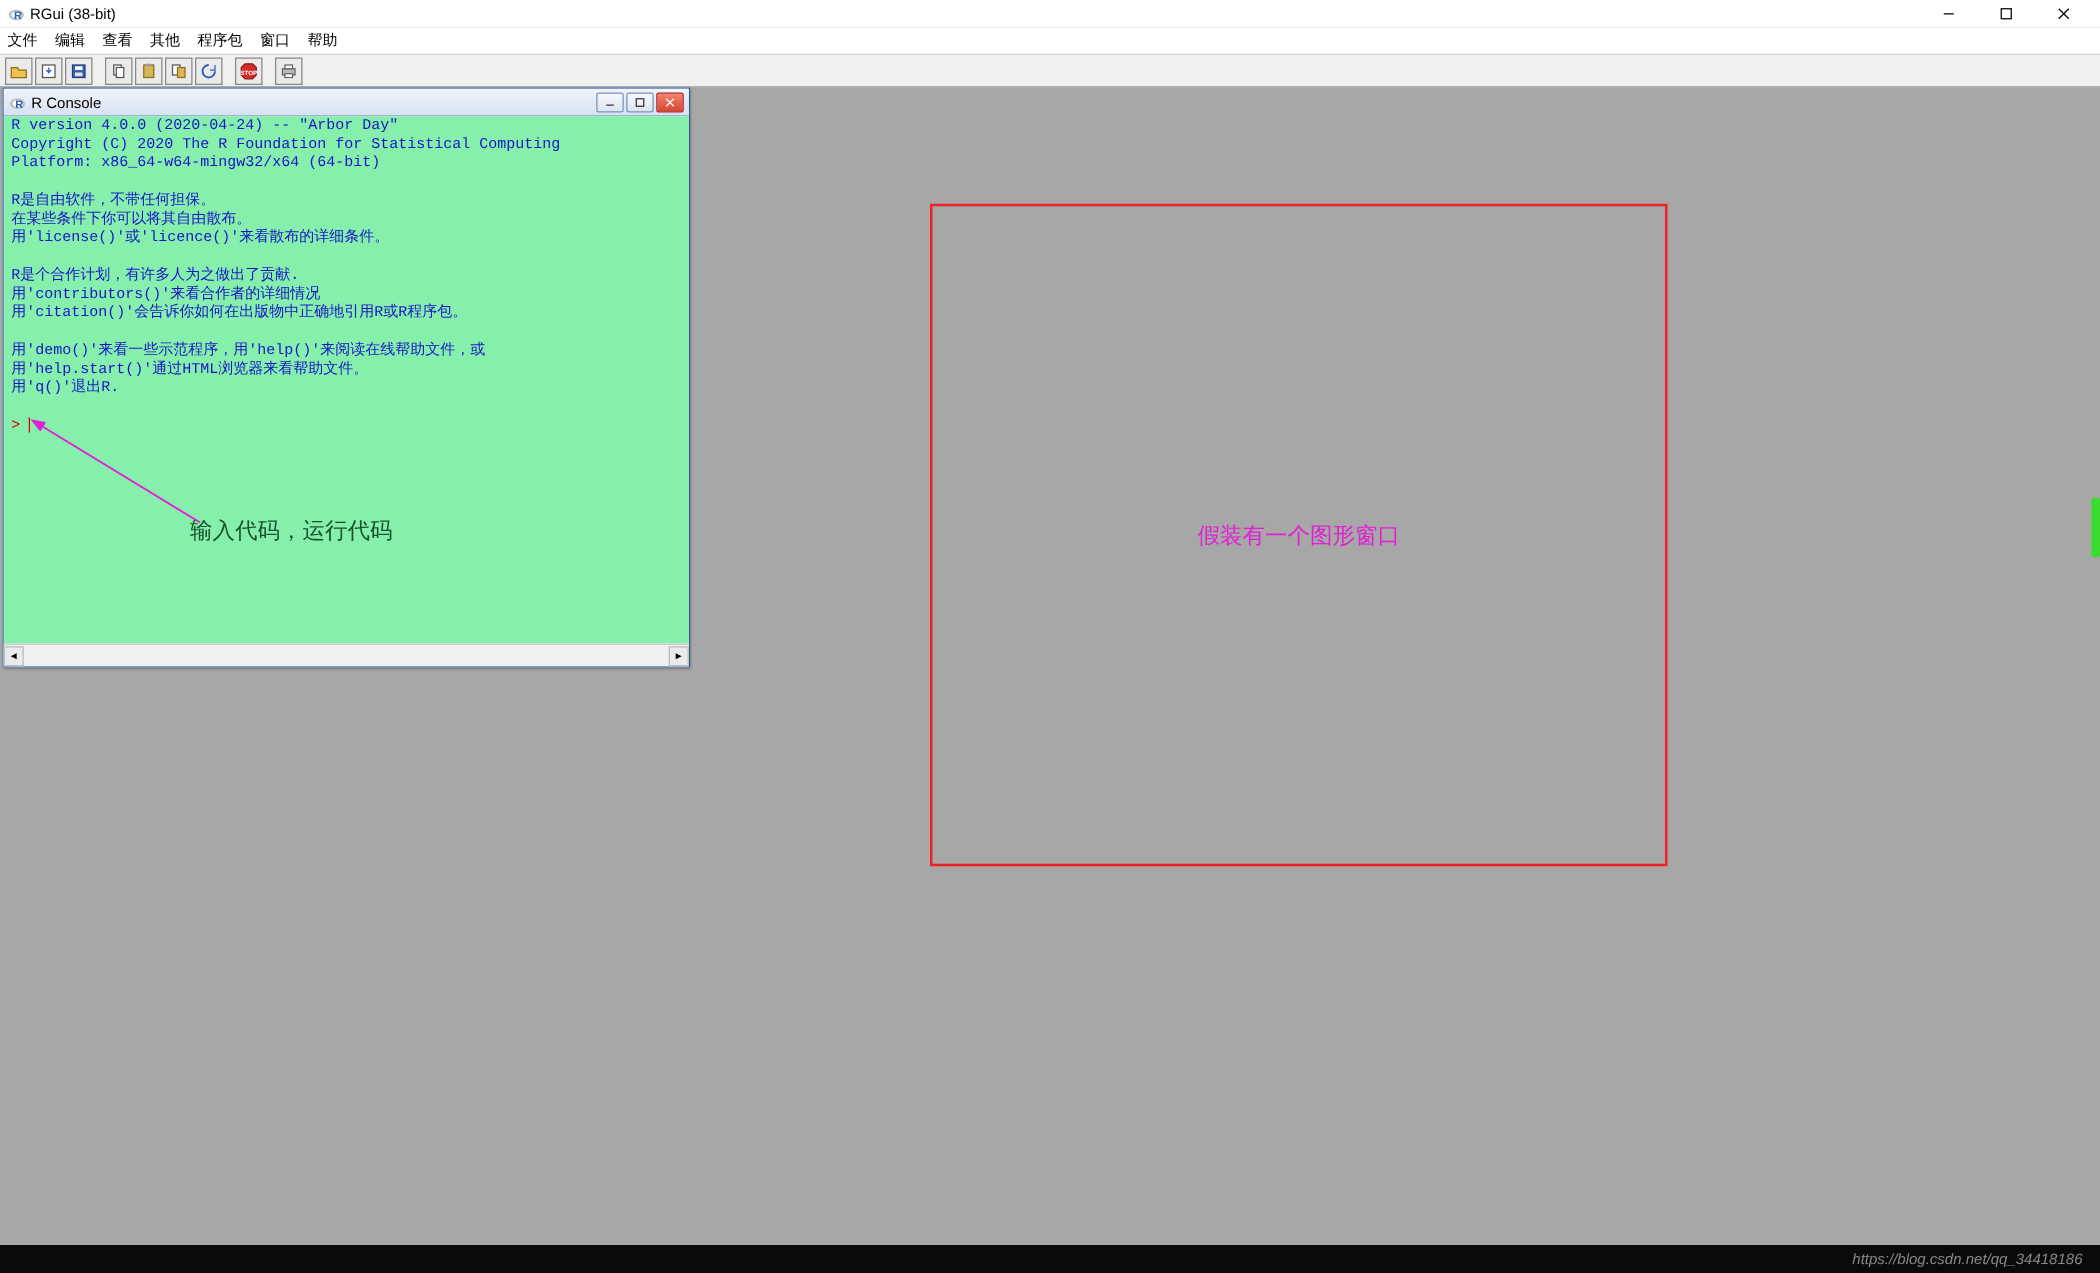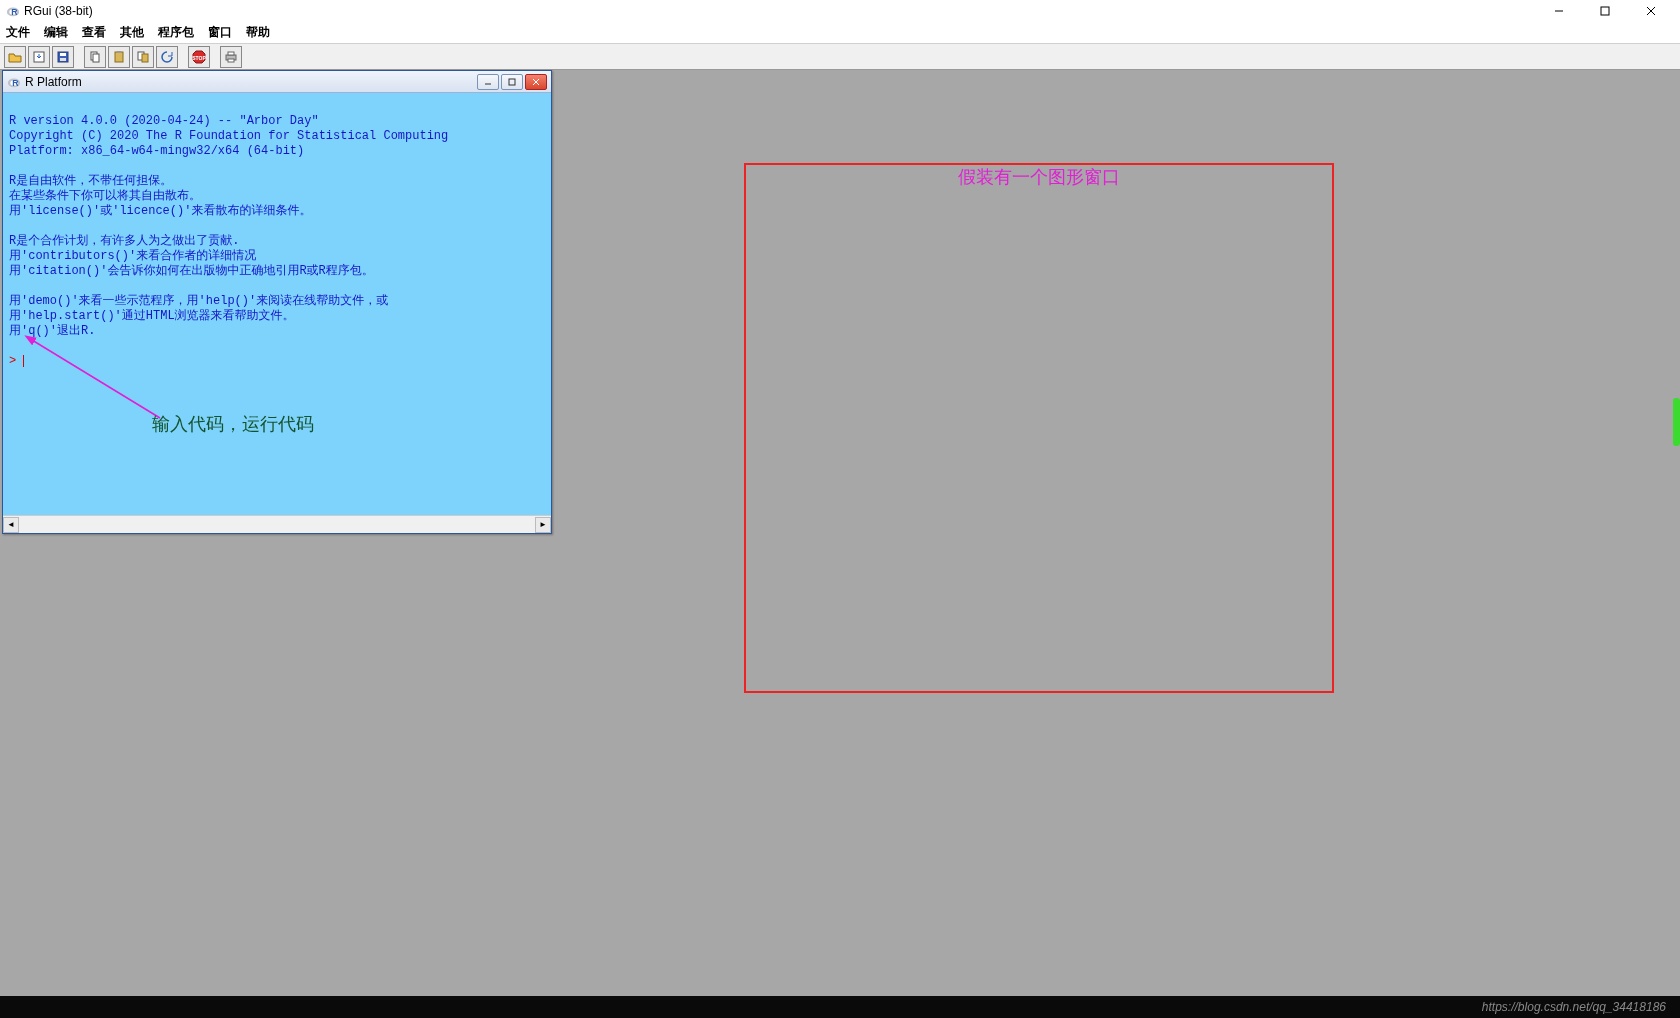--- a/index.html
+++ b/index.html
@@ -7,49 +7,49 @@
   body { background: #a7a7a7; position: relative; }
 
   
   .main-window { position: absolute; left: 0; top: 0; width: 1680px; height: 1018px; background: #a7a7a7; }
   .titlebar { height: 22px; background: #fff; display: flex; align-items: center; padding: 0 6px; font-size: 12px; color: #000; }
   .titlebar .app-icon { width: 14px; height: 14px; margin-right: 4px; }
   .titlebar .win-controls { margin-left: auto; display: flex; gap: 0; }
   .titlebar .win-btn { width: 46px; height: 22px; display: flex; align-items: center; justify-content: center; font-size: 12px; }
 
   .menubar { height: 22px; background: #fff; display: flex; align-items: center; padding: 0 6px; font-size: 12px; gap: 14px; border-bottom: 1px solid #d0d0d0; }
-  .menubar .menu-item { cursor: default; font-weight: bold; }
+  .menubar .menu-item { cursor: default; }
 
   .toolbar { height: 26px; background: #f0f0f0; border-bottom: 1px solid #999; display: flex; align-items: center; padding: 2px 4px; gap: 2px; }
   .toolbar .tbtn { width: 22px; height: 22px; border: 1px solid #888; background: #eaeaea; display: flex; align-items: center; justify-content: center; font-size: 10px; }
   .toolbar .sep { width: 6px; }
 
   .mdi { position: absolute; left: 0; top: 70px; right: 0; bottom: 22px; background: #a7a7a7; }
 
   
   .console-win { position: absolute; left: 2px; top: 0; width: 550px; height: 464px; background: #fff; border: 1px solid #2b5797; box-shadow: 1px 1px 2px rgba(0,0,0,0.3); }
   .console-title { height: 22px; background: linear-gradient(#f0f4fb,#d8e2f1); border-bottom: 1px solid #9db3d6; display: flex; align-items: center; padding: 0 4px; font-size: 12px; }
   .console-title .app-icon { width: 14px; height: 14px; margin-right: 4px; }
   .console-title .win-controls { margin-left: auto; display: flex; gap: 2px; }
   .console-title .mini-btn { width: 22px; height: 16px; border: 1px solid #7a93b9; border-radius: 2px; background: linear-gradient(#f6f8fc,#dde5f0); display: flex; align-items: center; justify-content: center; font-size: 9px; }
   .console-title .close-btn { background: linear-gradient(#f3836f,#d9472e); color: #fff; border-color: #a22; }
 
-  .console-body { position: absolute; top: 22px; left: 0; right: 0; bottom: 18px; background: #7dd3fc; padding: 21px 6px; font-family: "Courier New", monospace; font-size: 12px; color: #1515c7; line-height: 1.25; white-space: pre-wrap; overflow: hidden; }
+  .console-body { position: absolute; top: 22px; left: 0; right: 0; bottom: 18px; background: #86efac; padding: 0 6px; font-family: "Courier New", monospace; font-size: 12px; color: #1515c7; line-height: 1.25; white-space: pre-wrap; overflow: hidden; }
   .console-body .prompt-line { color: #d00; }
   .console-body .prompt-mark { color: #d00; }
   .console-body .cursor { display: inline-block; width: 1px; height: 12px; background: #d00; vertical-align: middle; }
 
   .console-scroll { position: absolute; bottom: 0; left: 0; right: 0; height: 18px; background: #f0f0f0; border-top: 1px solid #ccc; display: flex; align-items: center; }
   .console-scroll .arr { width: 16px; height: 16px; border: 1px solid #bbb; background: #eaeaea; font-size: 8px; display: flex; align-items: center; justify-content: center; }
   .console-scroll .track { flex: 1; }
 
   
   .arrow-svg { position: absolute; left: 20px; top: 260px; width: 320px; height: 110px; pointer-events: none; }
   .annot-text { position: absolute; left: 152px; top: 342px; font-size: 18px; color: #14532d; font-family: "Microsoft YaHei","Segoe UI",sans-serif; }
-  .fake-graphics { position: absolute; left: 744px; top: 93px; width: 590px; height: 530px; border: 2px solid #ee2222; display: flex; align-items: flex-start; justify-content: center; font-size: 18px; color: #e21ed6; font-family: "Microsoft YaHei","Segoe UI",sans-serif; background: transparent; }
+  .fake-graphics { position: absolute; left: 744px; top: 93px; width: 590px; height: 530px; border: 2px solid #ee2222; display: flex; align-items: center; justify-content: center; font-size: 18px; color: #e21ed6; font-family: "Microsoft YaHei","Segoe UI",sans-serif; background: transparent; }
 
   .statusbar { position: absolute; left: 0; bottom: 0; right: 0; height: 22px; background: #0a0a0a; }
   .watermark { position: absolute; right: 14px; bottom: 4px; font-size: 12px; color: #888; font-style: italic; }
 
   
   .edge-scroll { position: absolute; right: 0; top: 398px; width: 7px; height: 48px; background: #3bdc2f; border-radius: 3px; }
 </style>
 </head>
 <body>
 
@@ -155,21 +155,21 @@
 
   <div class="mdi">
 
     <div class="console-win">
       <div class="console-title">
         <svg class="app-icon" viewBox="0 0 16 16">
           <ellipse cx="8" cy="9" rx="7" ry="5" fill="#bfc3c8"></ellipse>
           <ellipse cx="8" cy="9" rx="4.2" ry="3" fill="#fff"></ellipse>
           <text x="6" y="13" font-size="10" font-weight="bold" fill="#2b5fb8">R</text>
         </svg>
-        <span>R Platform</span>
+        <span>R Console</span>
         <div class="win-controls">
           <div class="mini-btn">
               <svg width="8" height="8">
                 <line x1="1" y1="6" x2="7" y2="6" stroke="#333"></line>
               </svg>
             </div>
           <div class="mini-btn">
               <svg width="8" height="8">
                 <rect x="1" y="1" width="6" height="6" fill="none" stroke="#333"></rect>
               </svg>

